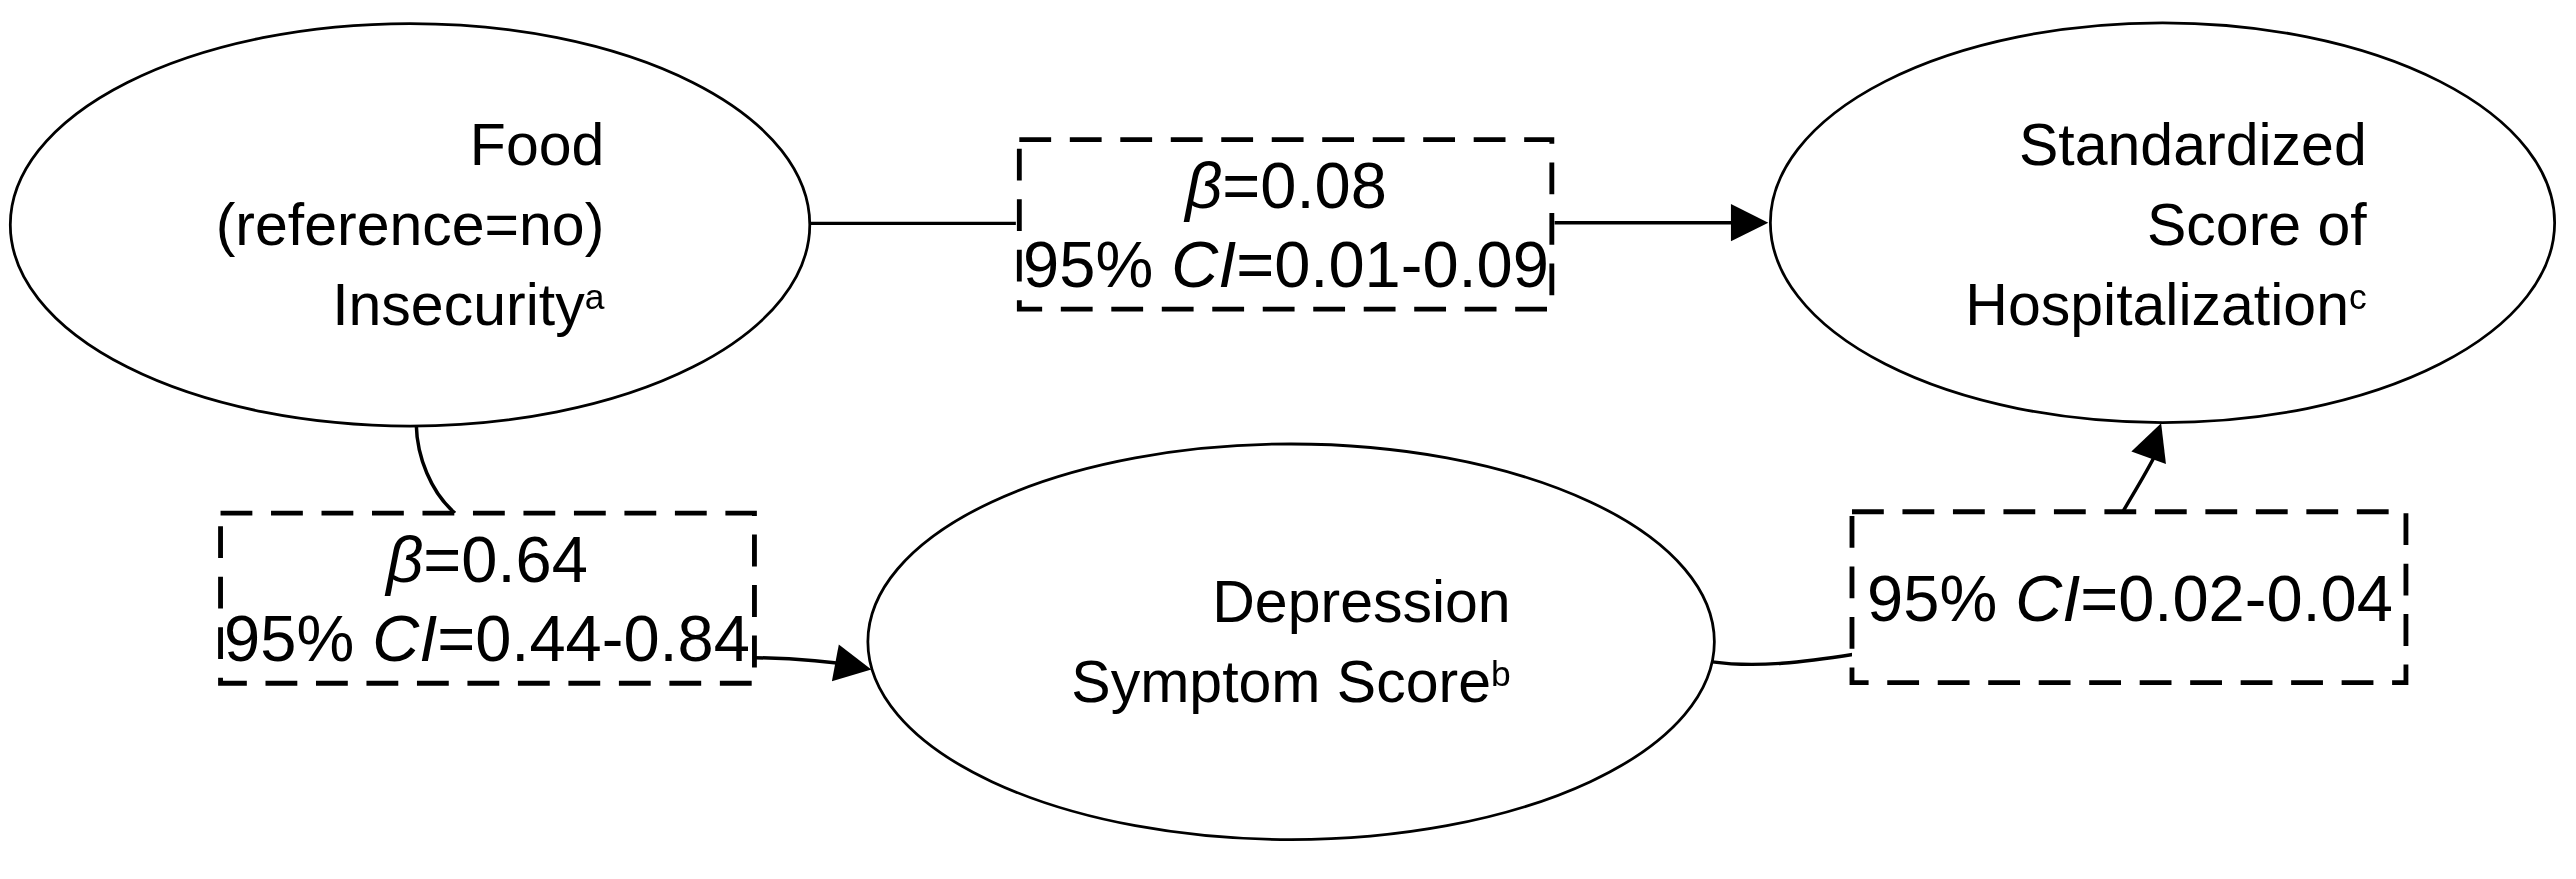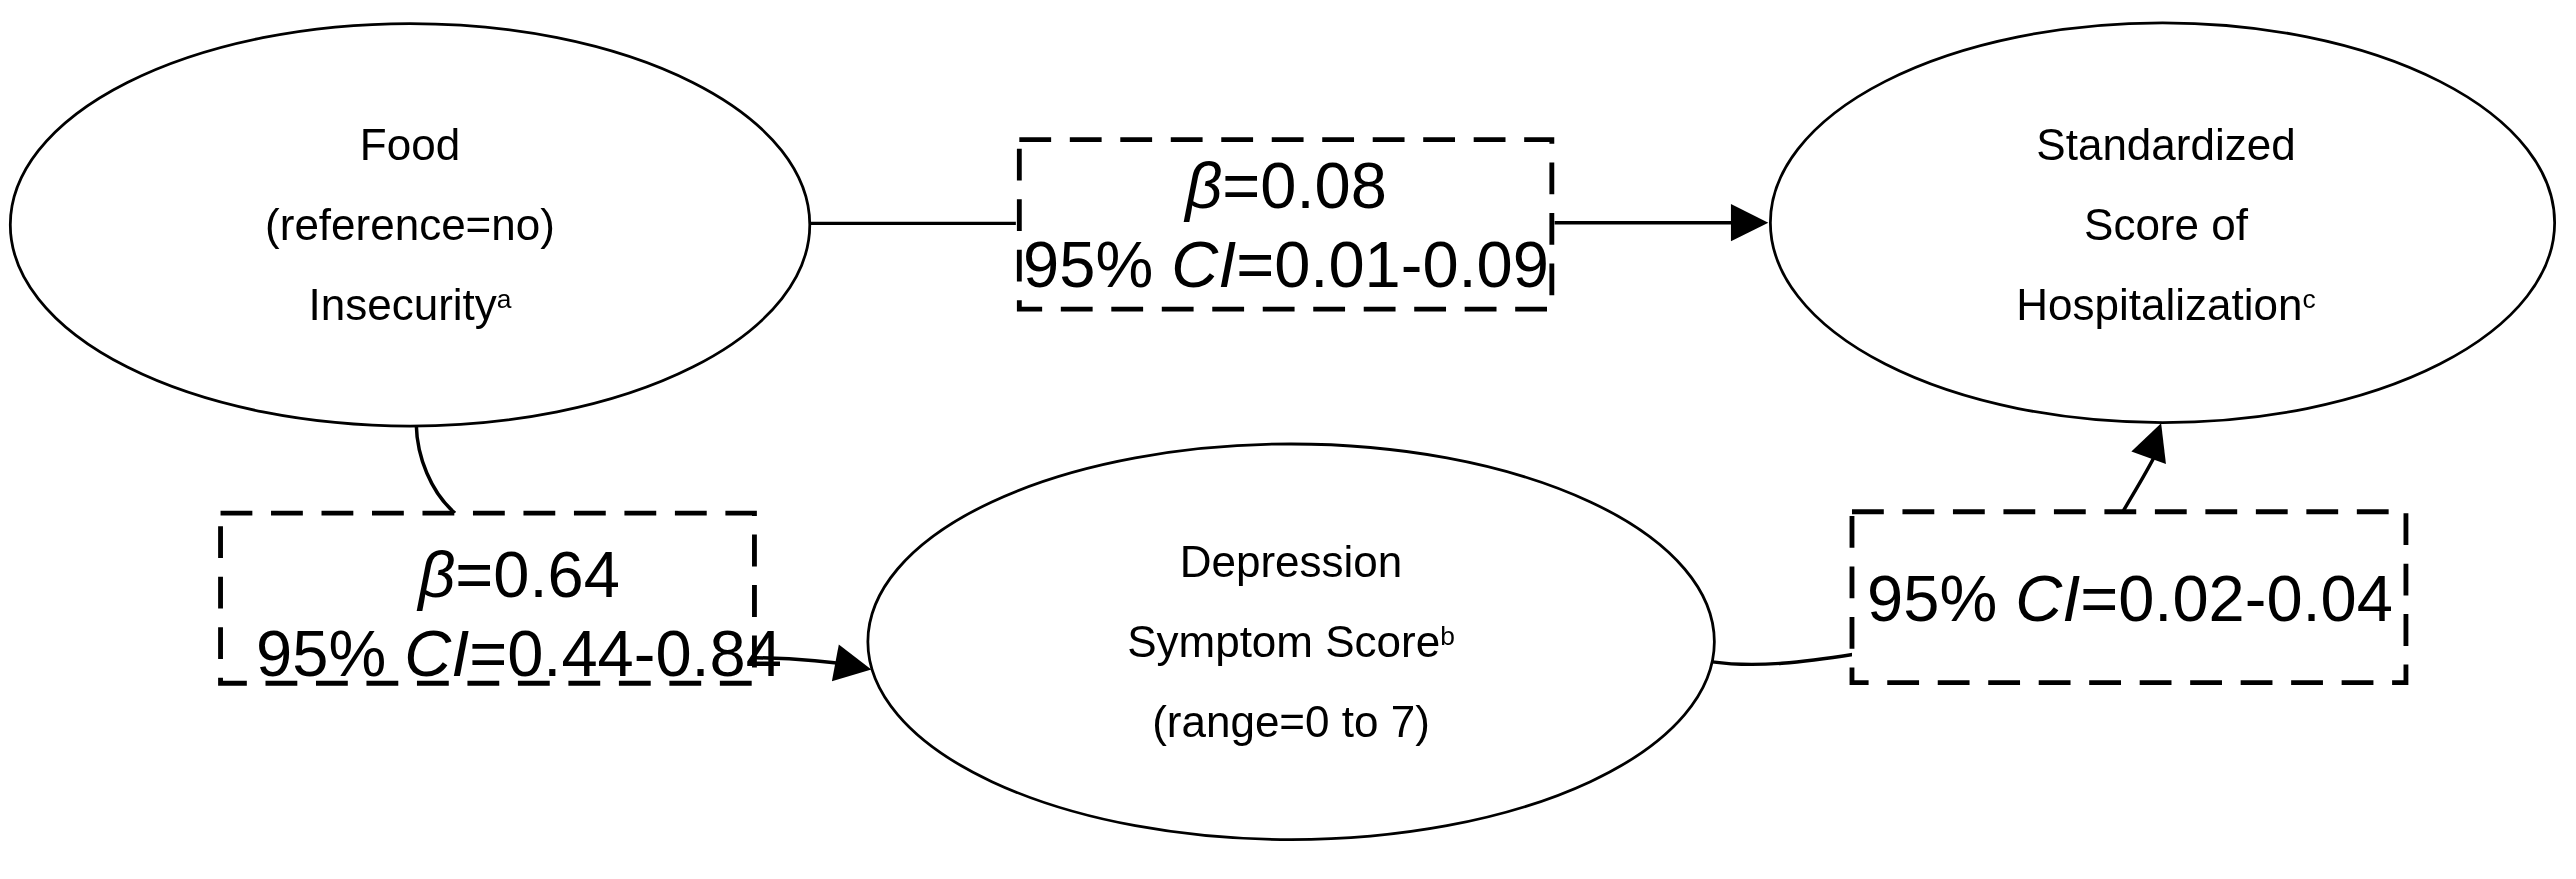--- a/index.html
+++ b/index.html
@@ -43,22 +43,23 @@
     fill: #000000;
     stroke: none;
   }
   .label {
     position: absolute;
     transform: translate(-50%, -50%);
     text-align: center;
     white-space: nowrap;
   }
   .node-label {
-    font-size: 44px;
+    font-size: 59px;
     line-height: 80px;
+    text-align: right;
   }
   .coef-label {
     font-size: 65px;
     line-height: 79px;
   }
   .it {
     font-style: italic;
   }
   sup {
     font-size: 60%;
@@ -102,29 +103,28 @@
 
   <div class="label node-label" style="left:2152px; top:225px;margin-left:14px;">
     <div><span>Standardized</span></div>
     <div><span>Score of</span></div>
     <div><span>Hospitalization</span><sup>c</sup></div>
   </div>
 
   <div class="label node-label" style="left:1291px; top:642px;">
     <div><span>Depression</span></div>
     <div><span>Symptom Score</span><sup>b</sup></div>
-    <div><span>(range=0 to 7)</span></div>
   </div>
 
   <div class="label coef-label" style="left:1286px; top:225px;">
     <div><span class="it">β</span><span>=0.08</span></div>
     <div><span>95% </span><span class="it">CI</span><span>=0.01-0.09</span></div>
   </div>
 
-  <div class="label coef-label" style="left:487px; top:614px;margin-left:32px;">
+  <div class="label coef-label" style="left:487px; top:599px;">
     <div><span class="it">β</span><span>=0.64</span></div>
     <div><span>95% </span><span class="it">CI</span><span>=0.44-0.84</span></div>
   </div>
 
   <div class="label coef-label" style="left:2130px; top:598px;">
     <div><span>95% </span><span class="it">CI</span><span>=0.02-0.04</span></div>
   </div>
 
 </div>
 

